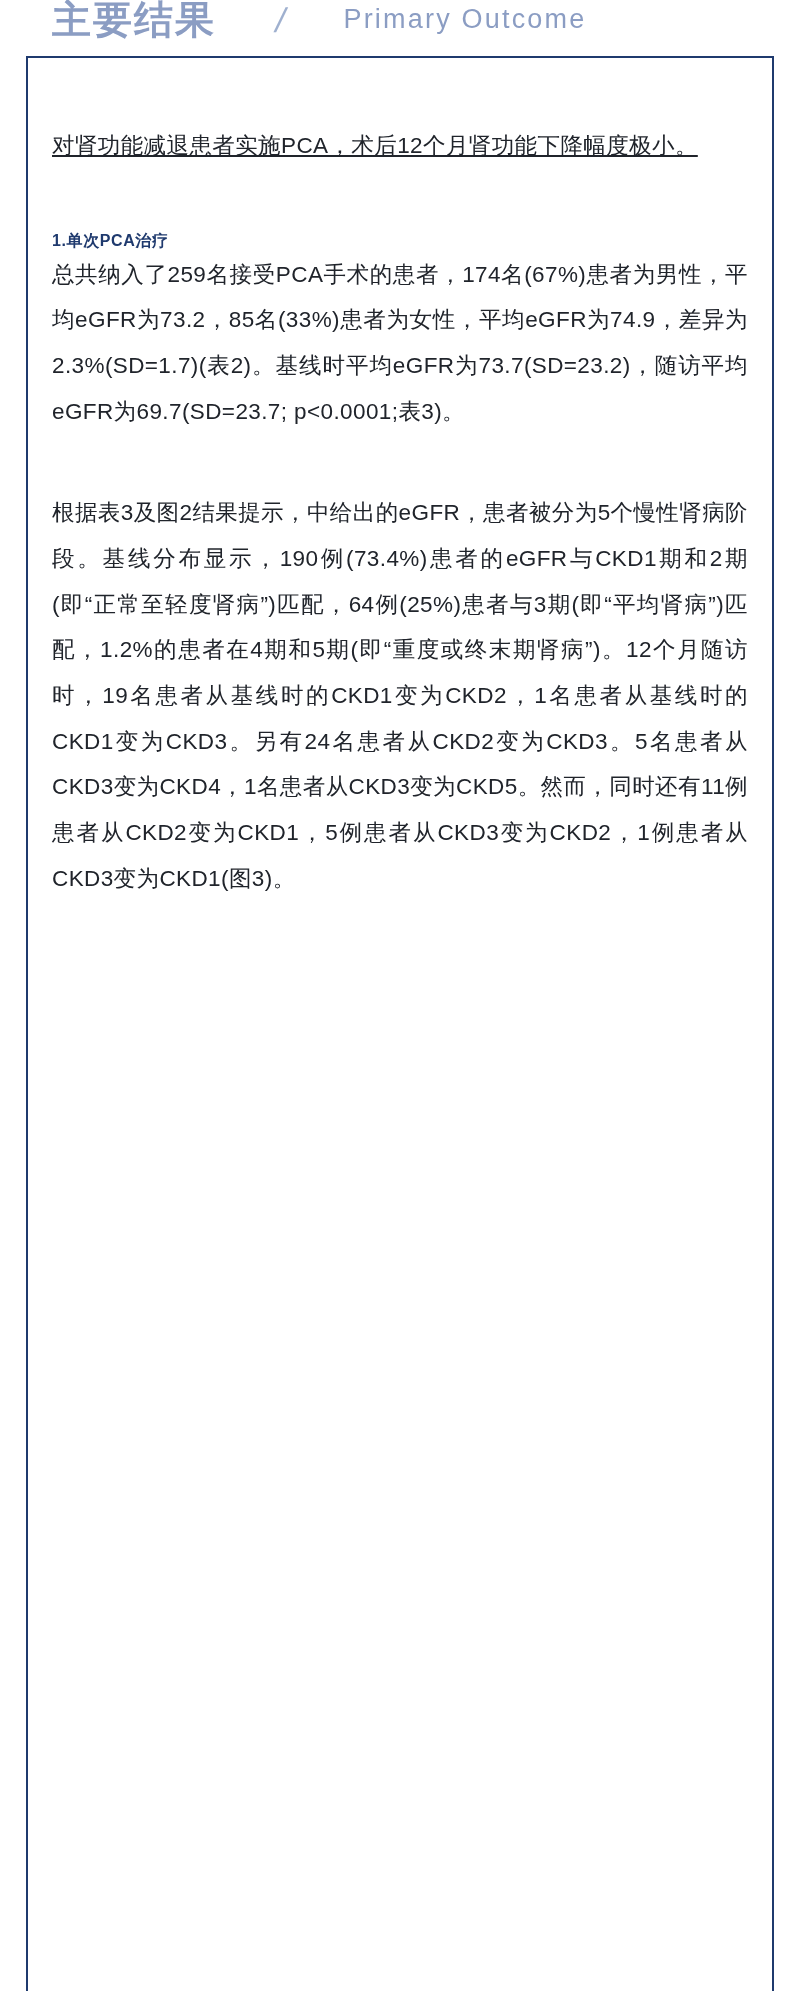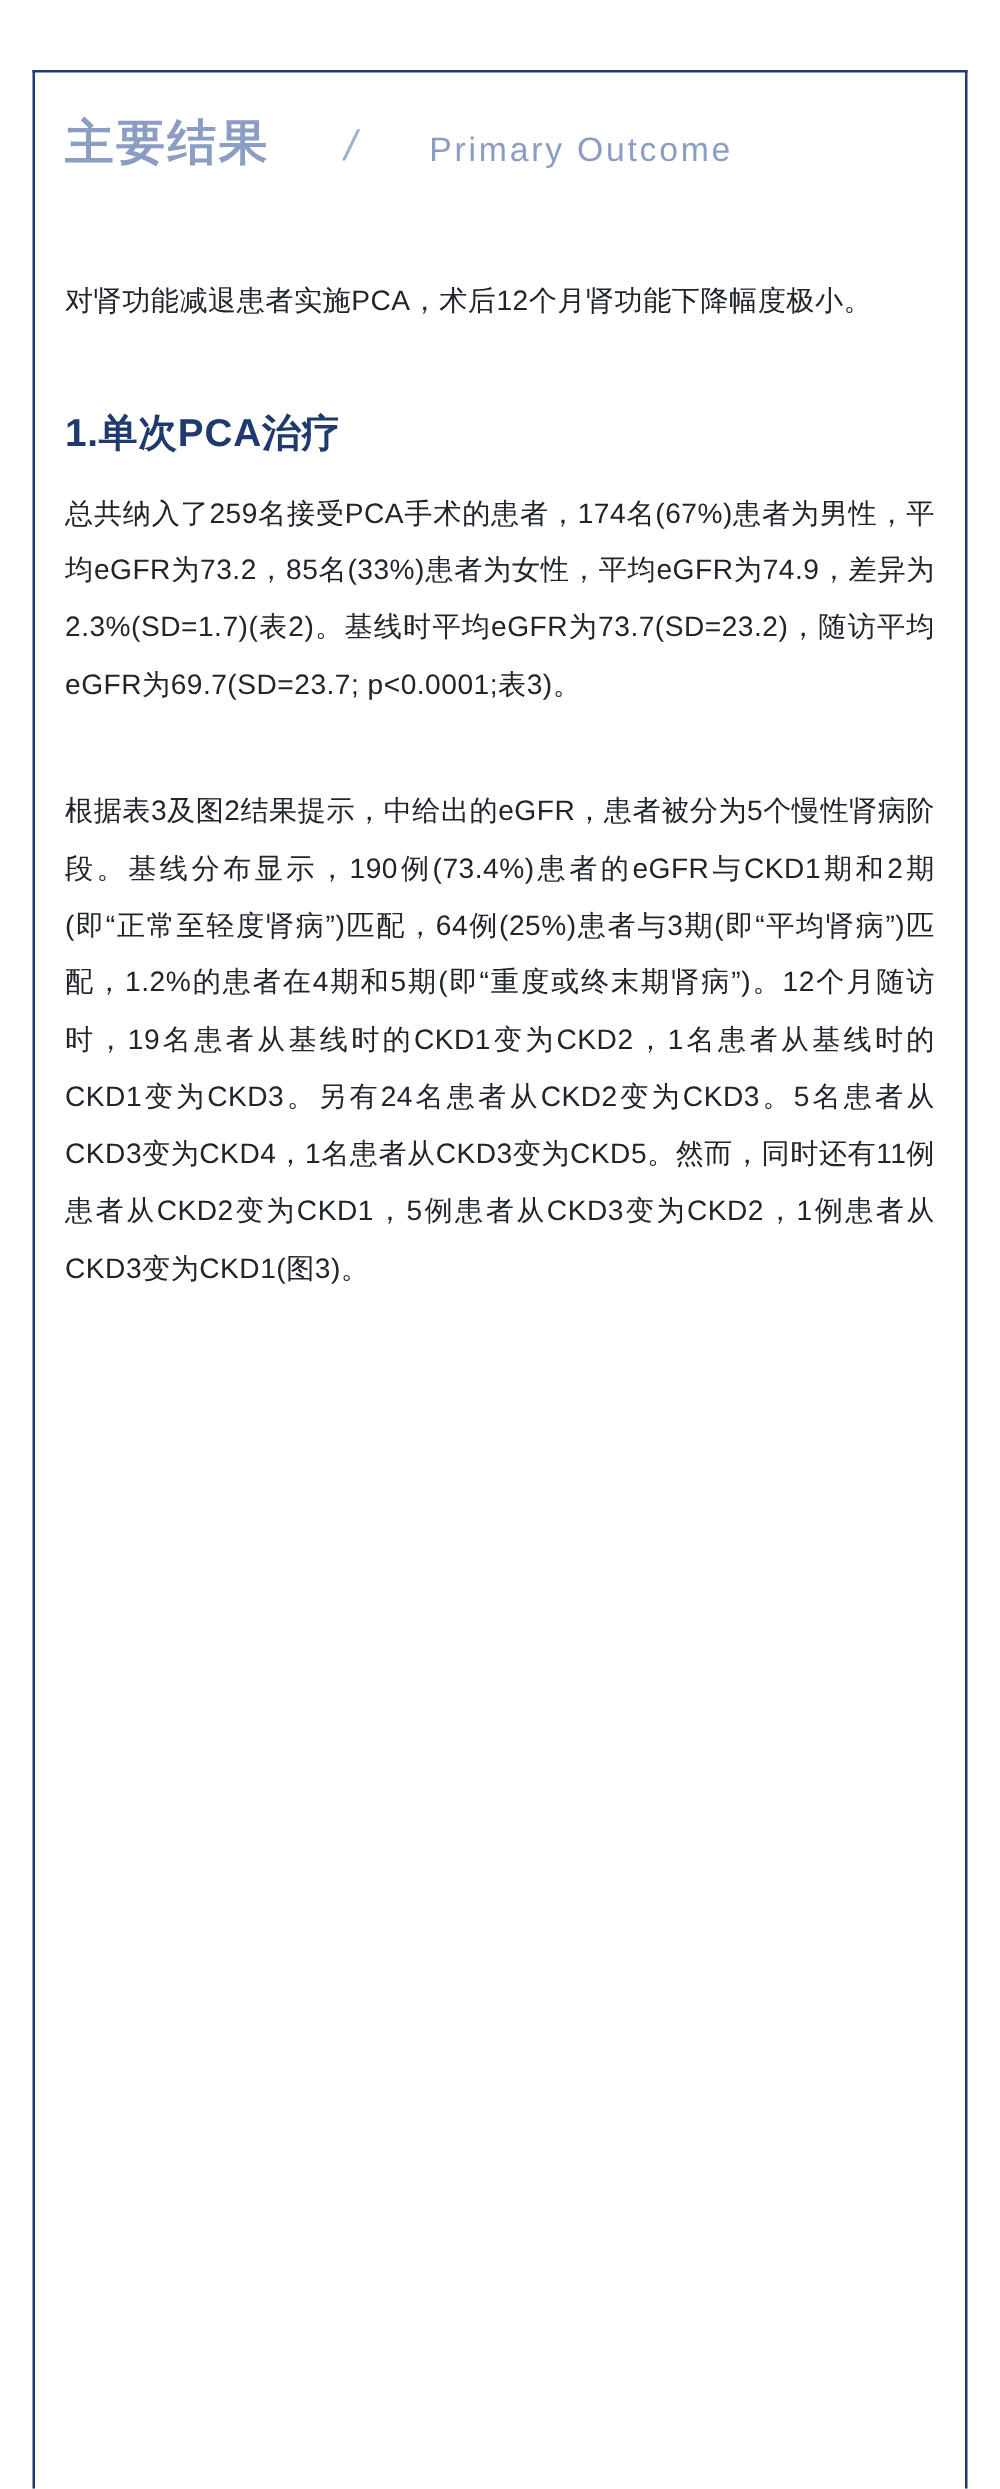--- a/index.html
+++ b/index.html
@@ -35,22 +35,21 @@
     pointer-events: none;
   }
   .content {
     position: relative;
     padding: 0 52px;
     box-sizing: border-box;
   }
   
   .heading {
     display: flex;
-    align-items: flex-end;
-    padding-top: 95px;
+    align-items: center;
     padding-bottom: 4px;
   }
   .heading-cn {
     font-size: 39px;
     font-weight: 700;
     color: #8b9dc3;
     letter-spacing: 2px;
     line-height: 1;
     white-space: nowrap;
   }
@@ -77,28 +76,29 @@
   .para {
     font-size: 22.5px;
     color: #20242b;
     line-height: 2.03;
     letter-spacing: 0.4px;
     text-align: justify;
     margin: 0;
   }
   .intro {
     margin-top: 80px;
+    text-decoration: underline;
   }
   .sub-title {
-    font-size: 31px;
+    font-size: 16px;
     font-weight: 700;
     color: #1f3a6e;
     letter-spacing: 0.6px;
     margin-top: 62px;
-    margin-bottom: 20px;
+    margin-bottom: 0;
   }
   .gap {
     margin-top: 56px;
   }
   .spacer-bottom {
     height: 110px;
   }
 </style>
 </head>
 <body>

